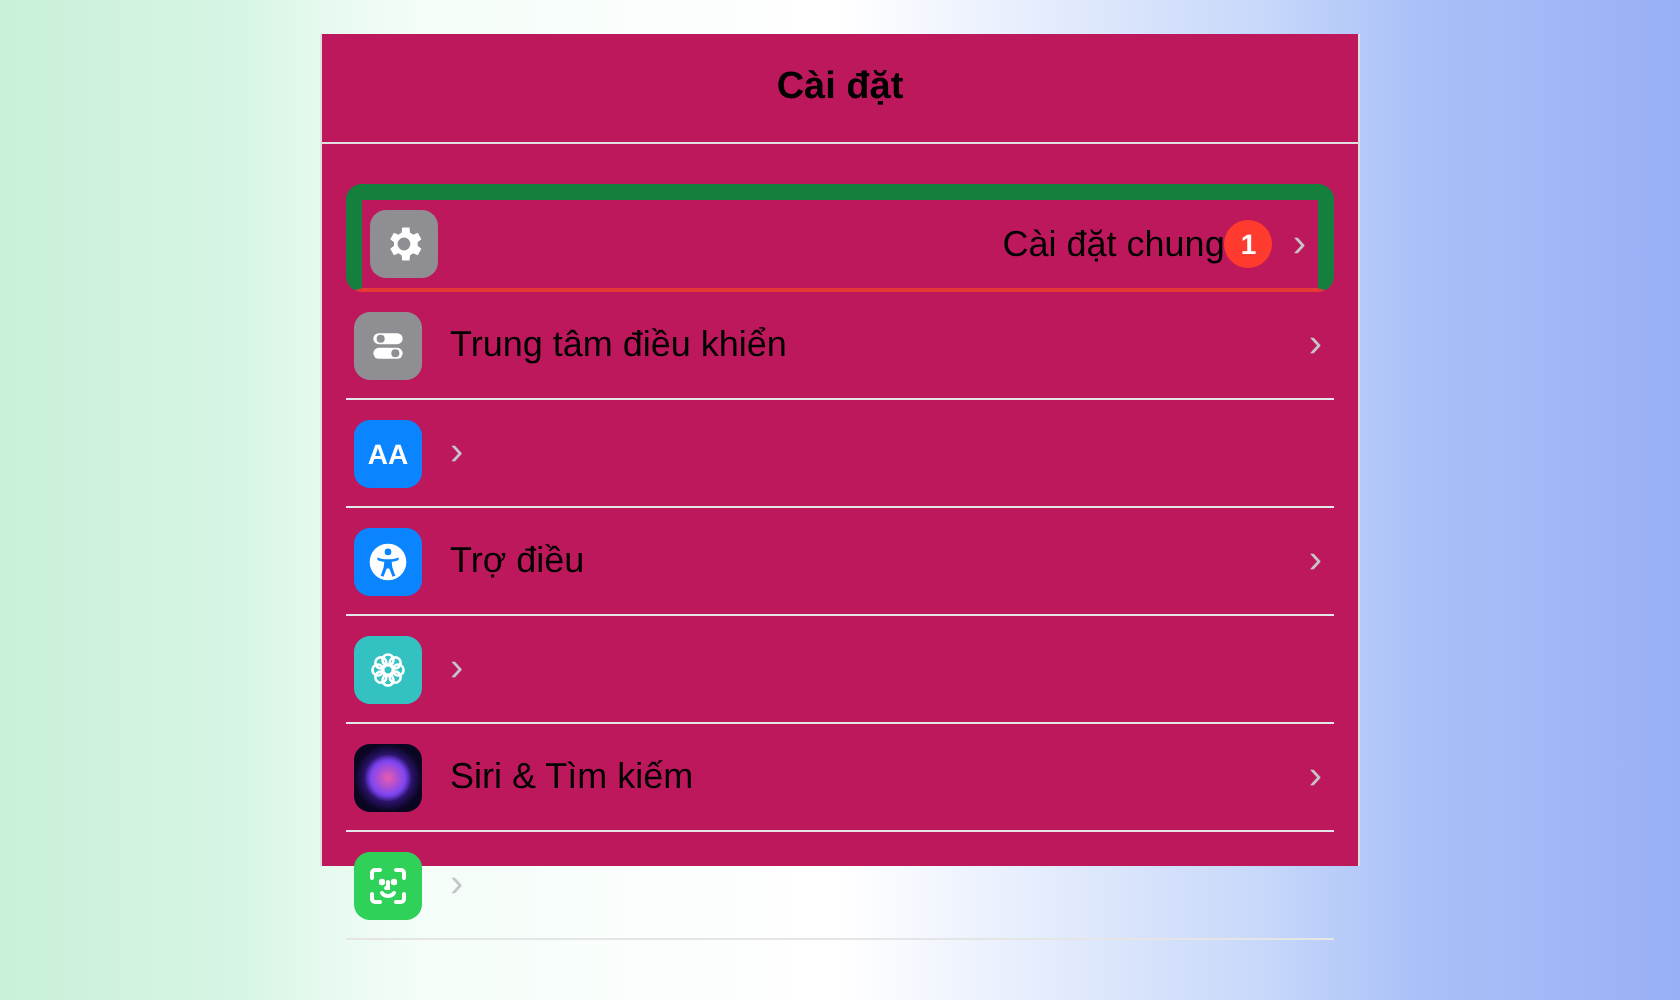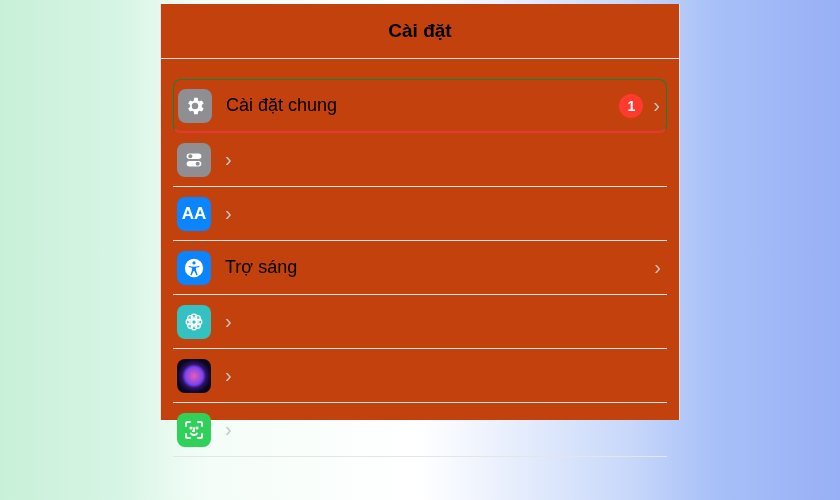--- a/index.html
+++ b/index.html
@@ -8,25 +8,25 @@
       height: 500px;
       font-family: -apple-system, BlinkMacSystemFont, "Segoe UI", Helvetica, Arial, sans-serif;
       background: linear-gradient(90deg, #c8f0d8 0%, #d8f5e5 15%, #e8faf0 20%, #f4fdf8 25%, #ffffff 50%, #c8d8fa 75%, #a8c0f8 85%, #98b0f5 100%);
       display: flex;
       align-items: flex-start;
       justify-content: center;
       overflow: hidden;
     }
     .phone-frame {
       width: 520px;
-      background: #c2410c;
+      background: #be185d;
       border-left: 1px solid #e0e0e0;
       border-right: 1px solid #e0e0e0;
       position: relative;
-      margin-top: 4px;
+      margin-top: 17px;
       height: 416px;
     }
     .header {
       height: 55px;
       display: flex;
       align-items: center;
       justify-content: center;
       border-bottom: 1px solid #e0e0e0;
     }
     .header-title {
@@ -39,23 +39,24 @@
     }
     .setting-row {
       display: flex;
       align-items: center;
       height: 54px;
       border-bottom: 1px solid #e5e5e5;
       padding: 0 6px 0 4px;
       cursor: pointer;
     }
     .highlighted {
-      border: 1px solid #15803d;
+      border: 8px solid #15803d;
       border-radius: 8px;
       margin-bottom: 0;
+      text-align: right;
     }
     .highlighted.setting-row {
       border-bottom: 2px solid #e53935;
     }
     .icon-box {
       width: 34px;
       height: 34px;
       border-radius: 8px;
       display: flex;
       align-items: center;
@@ -101,21 +102,21 @@
       margin-right: 10px;
     }
     .chevron {
       color: #c5c5c7;
       font-size: 20px;
       font-weight: 300;
     }
     .icon-svg { width: 22px; height: 22px; }
     .display-text {
       color: #fff;
-      font-size: 17px;
+      font-size: 14px;
       font-weight: 700;
     }
     .faceid-svg { width: 24px; height: 24px; }
   </style>
 </head>
 <body>
 
 <div class="phone-frame">
   <div class="header">
     <div class="header-title">Cài đặt</div>
@@ -136,39 +137,40 @@
 
     <div class="setting-row">
       <div class="icon-box icon-control">
         <svg class="icon-svg" viewBox="0 0 24 24">
             <rect x="4" y="5" width="16" height="6" rx="3" fill="#fff"></rect>
             <circle cx="8" cy="8" r="2.2" fill="#8e8e93"></circle>
             <rect x="4" y="13" width="16" height="6" rx="3" fill="#fff"></rect>
             <circle cx="16" cy="16" r="2.2" fill="#8e8e93"></circle>
           </svg>
       </div>
+      <span class="row-label">Trung tâm điều khiển</span>
       <span class="chevron">›</span>
     </div>
 
     <div class="setting-row">
       <div class="icon-box icon-display">
         <span class="display-text">AA</span>
       </div>
       <span class="chevron">›</span>
     </div>
 
     <div class="setting-row">
       <div class="icon-box icon-access">
         <svg class="icon-svg" viewBox="0 0 24 24" fill="#fff">
             <circle cx="12" cy="12" r="10" fill="#fff"></circle>
             <circle cx="12" cy="6.5" r="1.8" fill="#0a84ff"></circle>
             <path d="M6 9.5c2 .7 4 1 6 1s4-.3 6-1l-.4 1.5c-1.8.6-3.2.8-3.6.9l.4 3.1 1.6 4.5-1.5.5-1.8-4.5h-1.4l-1.8 4.5-1.5-.5 1.6-4.5.4-3.1c-.4-.1-1.8-.3-3.6-.9L6 9.5z" fill="#0a84ff"></path>
           </svg>
       </div>
-      <span class="row-label">Trợ sáng</span>
+      <span class="row-label">Trợ điều</span>
       <span class="chevron">›</span>
     </div>
 
     <div class="setting-row">
       <div class="icon-box icon-wallpaper">
         <svg class="icon-svg" viewBox="0 0 24 24" fill="none" stroke="#fff" stroke-width="1.4">
             <circle cx="12" cy="12" r="3"></circle>
             <circle cx="12" cy="6.5" r="3"></circle>
             <circle cx="12" cy="17.5" r="3"></circle>
             <circle cx="6.5" cy="12" r="3"></circle>
@@ -177,20 +179,21 @@
             <circle cx="15.9" cy="8.1" r="3"></circle>
             <circle cx="8.1" cy="15.9" r="3"></circle>
             <circle cx="15.9" cy="15.9" r="3"></circle>
           </svg>
       </div>
       <span class="chevron">›</span>
     </div>
 
     <div class="setting-row">
       <div class="icon-box icon-siri"></div>
+      <span class="row-label">Siri &amp; Tìm kiếm</span>
       <span class="chevron">›</span>
     </div>
 
     <div class="setting-row">
       <div class="icon-box icon-faceid">
         <svg class="faceid-svg" viewBox="0 0 24 24" fill="none" stroke="#fff" stroke-width="2" stroke-linecap="round">
             <path d="M4 8V5.5A1.5 1.5 0 0 1 5.5 4H8"></path>
             <path d="M20 8V5.5A1.5 1.5 0 0 0 18.5 4H16"></path>
             <path d="M4 16v2.5A1.5 1.5 0 0 0 5.5 20H8"></path>
             <path d="M20 16v2.5a1.5 1.5 0 0 1-1.5 1.5H16"></path>

